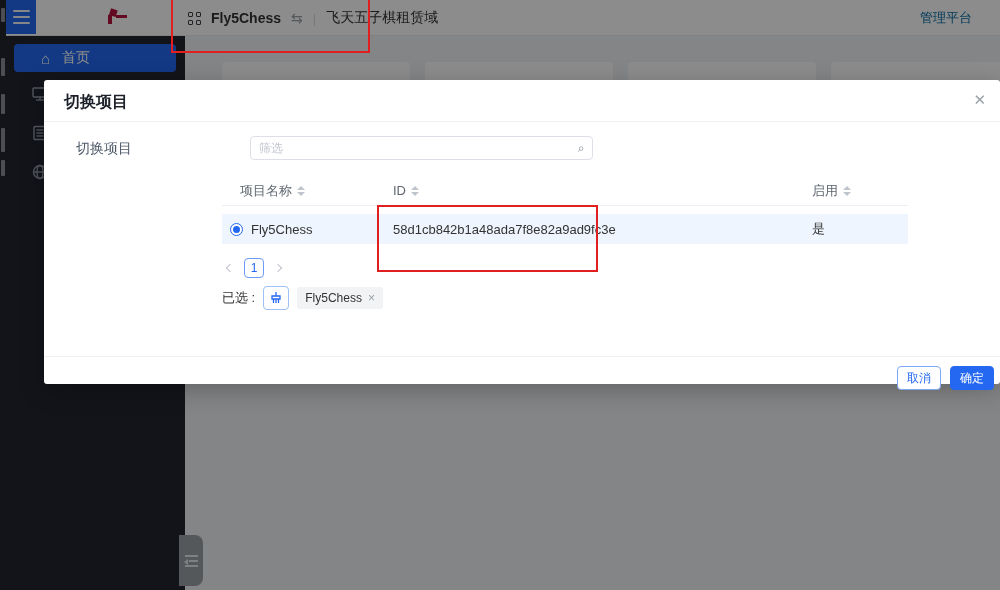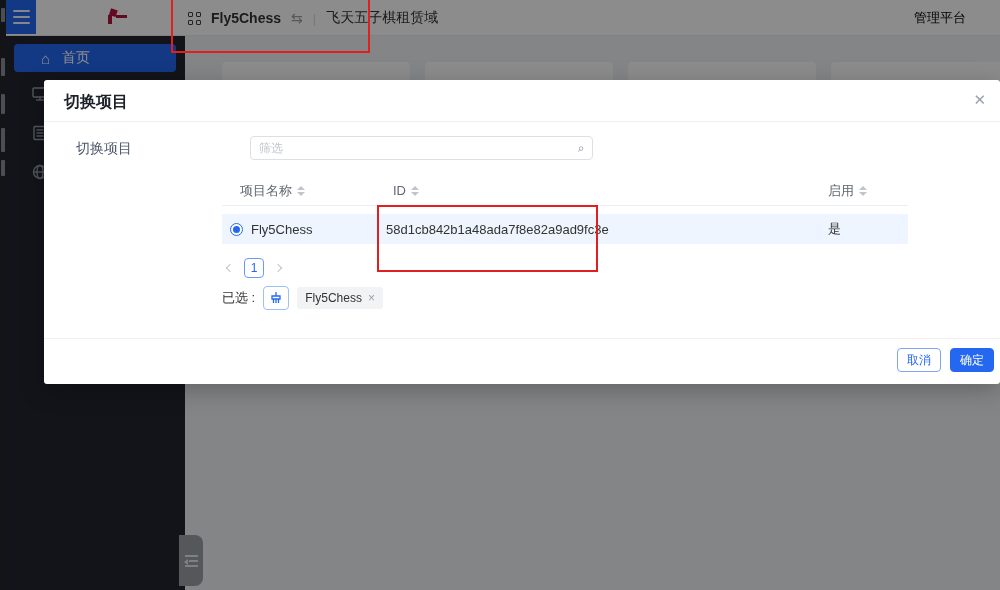--- a/index.html
+++ b/index.html
@@ -17,21 +17,21 @@
     display:flex; flex-direction:column; justify-content:center; align-items:center; gap:4px; cursor:pointer; }
   .hamburger-btn i { display:block; width:17px; height:2px; background:#f2f5fa; border-radius:1px; }
   .brand-logo { position:absolute; left:98px; top:8px; width:26px; height:18px; }
   .center-group { position:absolute; left:182px; top:0; height:36px; display:flex; align-items:center; gap:10px; }
   .grid-icon { width:13px; height:13px; display:grid; grid-template-columns:5px 5px; grid-template-rows:5px 5px; gap:3px; }
   .grid-icon i { border:1.5px solid #404347; border-radius:1px; }
   .proj-name { font-size:14px; color:#333; font-weight:bold; }
   .swap-icon { font-size:14px; color:#9aa0a6; }
   .tb-divider { color:#d8dadd; font-size:13px; }
   .domain-name { font-size:14px; color:#333; }
-  .admin-link { position:absolute; right:34px; top:9px; font-size:13px; color:#000000; cursor:pointer; }
+  .admin-link { position:absolute; right:28px; top:9px; font-size:13px; color:#0369a1; cursor:pointer; }
 
   .sidebar { position:absolute; left:6px; top:36px; width:179px; height:554px; background:#222631; z-index:2; }
   .side-active { position:absolute; left:8px; top:8px; width:162px; height:28px; background:#2468f2;
     border-radius:4px; color:#fff; font-size:14px; display:flex; align-items:center; gap:12px;
     padding-left:27px; cursor:pointer; }
   .side-icon { position:absolute; left:26px; width:20px; height:20px; }
   .side-icon svg { stroke:#98a0ab; fill:none; stroke-width:1.4; }
   .side-toggle { position:absolute; left:179px; top:535px; width:24px; height:51px; background:#9aa0a6;
     border-radius:0 8px 8px 0; z-index:2; display:flex; align-items:center; justify-content:center; cursor:pointer; }
   .side-toggle .lines { position:relative; width:13px; height:12px; }
@@ -60,21 +60,21 @@
     border-radius:4px; background:#fff; display:flex; align-items:center;margin-left:28px; }
   .search-box input { flex:1; border:none; outline:none; font-size:12px; color:#333; padding:0 8px;
     font-family:"Liberation Sans", sans-serif; background:transparent; }
   .search-box input::placeholder { color:#c0c4cc; }
   .search-icon { width:22px; color:#8f959e; font-size:12px; text-align:center; }
 
   .table { position:absolute; left:178px; top:96px; width:686px; }
   .t-head { display:flex; height:30px; align-items:center; border-bottom:1px solid #ebeef5; font-size:13px; color:#606770; }
   .t-col1 { width:155px; padding-left:18px; }
   .t-col2 { width:433px; padding-left:16px; }
-  .t-col3 { flex:1; padding-left:2px;margin-left:16px; }
+  .t-col3 { flex:1; padding-left:2px; }
   .th-cell { display:flex; align-items:center; gap:5px; cursor:pointer; }
   .sorter { display:flex; flex-direction:column; gap:2px; }
   .sorter i { width:0; height:0; border-left:4px solid transparent; border-right:4px solid transparent; }
   .sorter .up { border-bottom:4px solid #c0c4cc; }
   .sorter .down { border-top:4px solid #c0c4cc; }
   .t-row { display:flex; height:30px; align-items:center; margin-top:8px; background:#eef5fe;
     font-size:13px; color:#333; cursor:pointer; }
   .row-col1 { width:155px; padding-left:8px; display:flex; align-items:center; gap:8px; }
   .radio { width:13px; height:13px; border:1px solid #2468f2; border-radius:50%; background:#fff;
     display:flex; align-items:center; justify-content:center; }
@@ -89,21 +89,21 @@
     font-size:12px; display:flex; align-items:center; justify-content:center; cursor:pointer; background:#fff; }
 
   .selected-line { position:absolute; left:178px; top:206px; display:flex; align-items:center; gap:8px; }
   .selected-label { font-size:13px; color:#333; }
   .clear-btn { width:26px; height:24px; border:1px solid #9cc0f7; border-radius:4px; background:#fff;
     display:flex; align-items:center; justify-content:center; cursor:pointer; }
   .sel-tag { height:22px; background:#f2f3f5; border-radius:3px; display:flex; align-items:center;
     gap:6px; padding:0 8px; font-size:12px; color:#333; }
   .tag-close { color:#9aa0a6; font-size:12px; cursor:pointer; }
 
-  .modal-footer { position:absolute; left:0; right:0; top:258px; height:39px; border-top:1px solid #efefef; }
+  .modal-footer { position:absolute; left:0; right:0; top:276px; height:39px; border-top:1px solid #efefef; }
   .btn { position:absolute; top:9px; width:44px; height:24px; border-radius:4px; font-size:12px;
     display:flex; align-items:center; justify-content:center; cursor:pointer;
     font-family:"Liberation Sans", sans-serif; }
   .btn-cancel { right:59px; background:#fff; border:1px solid #7ea8f5; color:#2468f2; }
   .btn-confirm { right:6px; background:#2468f2; border:1px solid #2468f2; color:#fff; }
 
   
   .anno { position:absolute; border:2px solid #e02020; z-index:100; pointer-events:none; }
   .anno-top { left:171px; top:-10px; width:199px; height:63px; }
   .anno-id { left:377px; top:205px; width:221px; height:67px; }
@@ -238,21 +238,21 @@
             </span>
         </div>
       </div>
       <div class="t-row">
         <div class="row-col1">
           <span class="radio">
               <i></i>
             </span>
           <span>Fly5Chess</span>
         </div>
-        <div class="t-col2" style="padding-left:9px;">
+        <div class="t-col2" style="padding-left:16px;">
           <span>58d1cb842b1a48ada7f8e82a9ad9fc3e</span>
         </div>
         <div class="t-col3">
           <span>是</span>
         </div>
       </div>
     </div>
 
     <div class="pagination">
       <span class="pg-arrow prev">

